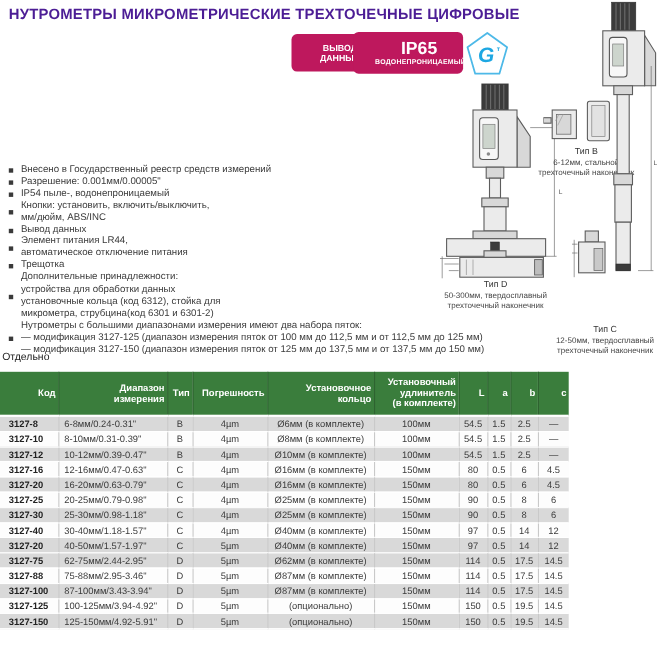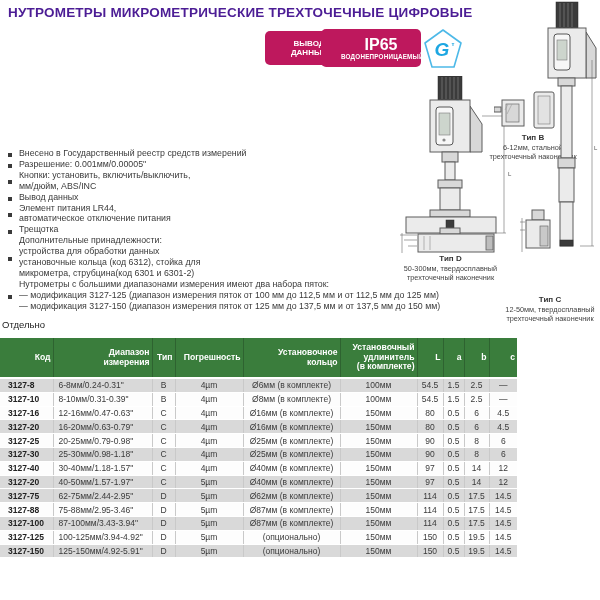--- a/index.html
+++ b/index.html
@@ -20,21 +20,21 @@
 
   
   .features{position:absolute;left:8px;top:148px;width:472px;list-style:none;margin:0;padding:0;}
   .features li{display:flex;align-items:center;font-size:8.8px;line-height:10.9px;color:#3a3a3a;}
   .features .sq{flex:0 0 4px;width:4px;height:4px;background:#3a3a3a;margin:3.5px 7px 0 0;}
   .features .txt{white-space:pre-line;}
 
   
   .diag{position:absolute;}
   .cap{position:absolute;text-align:center;color:#444;}
-  .cap .nm{font-size:8px;font-weight:bold;color:#333;line-height:10px;}
+  .cap .nm{font-size:8px;font-weight:normal;color:#333;line-height:10px;}
   .cap .ds{font-size:7.3px;line-height:9px;white-space:pre-line;}
 
   
   .section-label{position:absolute;left:2px;top:319px;font-size:9.5px;font-weight:normal;color:#222;}
 
   
   .tbl-wrap{position:absolute;left:0;top:338px;width:517px;}
   table{border-collapse:collapse;table-layout:fixed;width:517px;font-size:8.5px;}
   th{background:#3a7d3c;color:#fff;font-weight:bold;font-size:8.6px;line-height:9.6px;
      white-space:pre-line;text-align:right;vertical-align:middle;height:39px;padding:0 2px;
@@ -78,20 +78,24 @@
   </div>
 
   <ul class="features">
     <li>
         <span class="sq"></span>
         <span class="txt">Внесено в Государственный реестр средств измерений</span>
       </li>
     <li>
         <span class="sq"></span>
         <span class="txt">Разрешение: 0.001мм/0.00005"</span>
+      </li>
+    <li>
+        <span class="sq"></span>
+        <span class="txt">IP54 пыле-, водонепроницаемый</span>
       </li>
     <li>
         <span class="sq"></span>
         <span class="txt">Кнопки: установить, включить/выключить,
 мм/дюйм, ABS/INC</span>
       </li>
     <li>
         <span class="sq"></span>
         <span class="txt">Вывод данных</span>
       </li>
@@ -254,20 +258,32 @@
             <td class="range">8-10мм/0.31-0.39"</td>
             <td>B</td>
             <td>4µm</td>
             <td>Ø8мм (в комплекте)</td>
             <td>100мм</td>
             <td>54.5</td>
             <td>1.5</td>
             <td>2.5</td>
             <td>—</td>
           </tr>
+          <tr class="alt">
+            <td class="code">3127-12</td>
+            <td class="range">10-12мм/0.39-0.47"</td>
+            <td>B</td>
+            <td>4µm</td>
+            <td>Ø10мм (в комплекте)</td>
+            <td>100мм</td>
+            <td>54.5</td>
+            <td>1.5</td>
+            <td>2.5</td>
+            <td>—</td>
+          </tr>
           <tr>
             <td class="code">3127-16</td>
             <td class="range">12-16мм/0.47-0.63"</td>
             <td>C</td>
             <td>4µm</td>
             <td>Ø16мм (в комплекте)</td>
             <td>150мм</td>
             <td>80</td>
             <td>0.5</td>
             <td>6</td>

